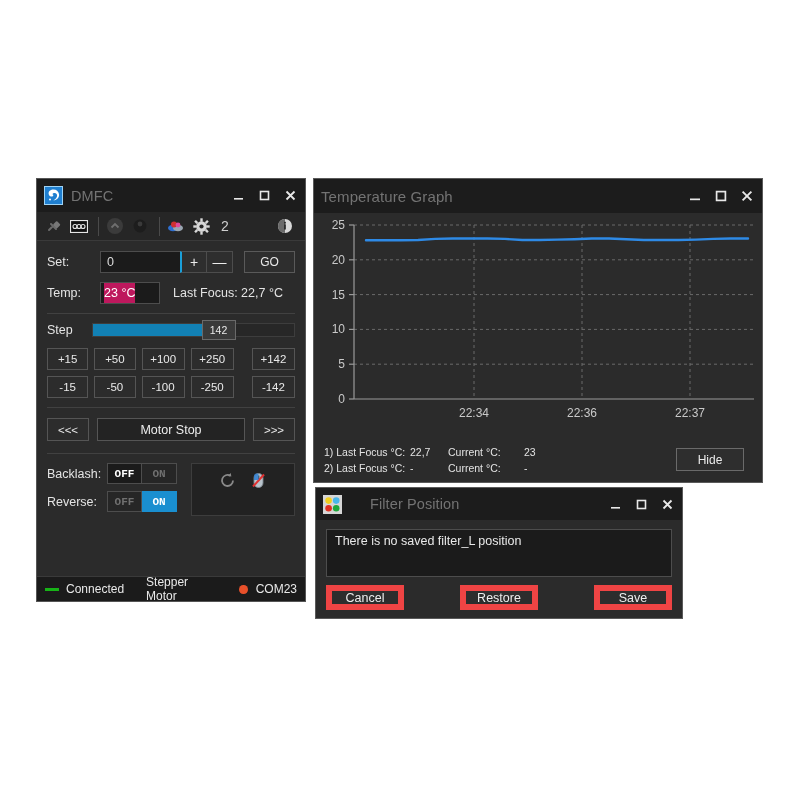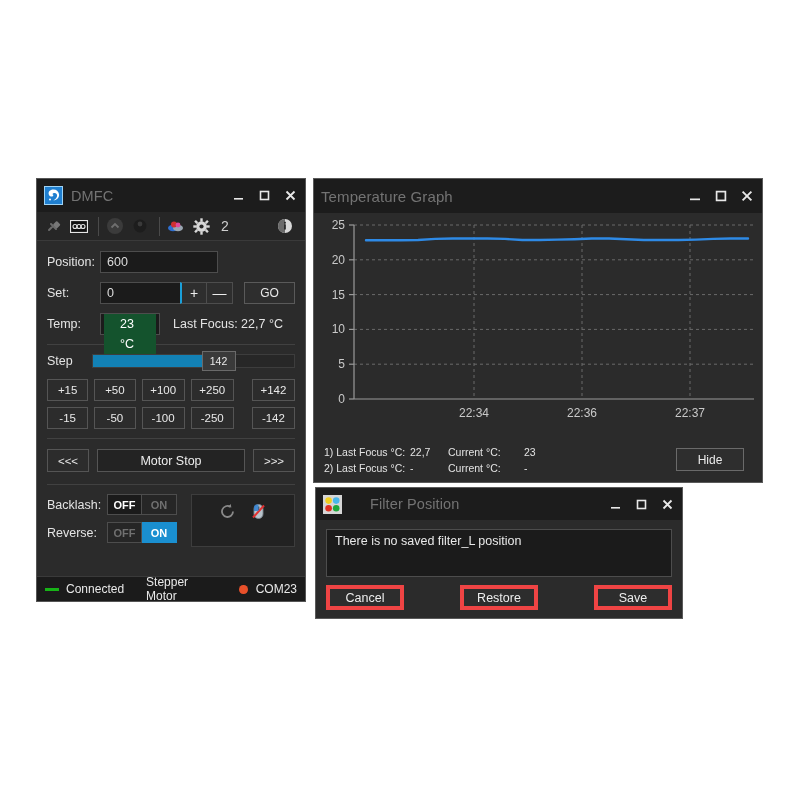--- a/index.html
+++ b/index.html
@@ -34,21 +34,21 @@
          height:22px;line-height:20px;padding:0 6px;box-sizing:border-box;}
   #pos-field{width:118px;}
   #set-field{width:82px;border-right:none;}
   .pm{width:27px;height:22px;background:#2e2e2e;border:1px solid #4d4d4d;color:#ededed;
       font-size:14px;display:flex;align-items:center;justify-content:center;box-sizing:border-box;}
   .pm.first{border-left:2px solid #1a9fd9;}
   .pm + .pm{border-left:none;}
   .gobtn{width:52px;height:22px;margin-left:11px;background:#2e2e2e;border:1px solid #5a5a5a;color:#e8e8e8;
          font-size:12px;display:flex;align-items:center;justify-content:center;box-sizing:border-box;}
   #temp-field{width:60px;position:relative;padding:0;}
-  .temp-sel{background:#14532d;color:#ffffff;display:inline-block;padding:0 16px;line-height:20px;margin:0 3px;font-size:12.5px;}
+  .temp-sel{background:#be185d;color:#ffffff;display:inline-block;padding:0 0;line-height:20px;margin:0 3px;font-size:12.5px;}
   .lastfocus{color:#e4e4e4;font-size:12.5px;margin-left:13px;white-space:nowrap;}
 
   .hsep{height:1px;background:#414141;margin:3px 0 9px 0;}
 
   .steprow{display:flex;align-items:center;margin-bottom:11px;}
   .steplbl{color:#e4e4e4;font-size:12.5px;width:45px;flex:0 0 auto;}
   .slider{position:relative;flex:1 1 auto;height:14px;background:#272727;border:1px solid #3d3d3d;box-sizing:border-box;}
   .slider-fill{position:absolute;left:0;top:0;bottom:0;background:#1281b5;}
   .slider-thumb{position:absolute;top:-4px;height:20px;width:34px;background:#3a3a3a;border:1px solid #6a6a6a;
                 color:#e9e9e9;font-size:10.5px;display:flex;align-items:center;justify-content:center;box-sizing:border-box;}
@@ -64,21 +64,21 @@
           display:flex;align-items:center;justify-content:center;box-sizing:border-box;}
   .motorstop{flex:1 1 auto;height:23px;margin:0 8px;background:#232323;border:1px solid #555;color:#ededed;
              font-size:12.5px;display:flex;align-items:center;justify-content:center;box-sizing:border-box;}
 
   .togglearea{display:flex;margin-top:8px;}
   .togcol{flex:0 0 auto;}
   .togrow{display:flex;align-items:center;margin-bottom:7px;}
   .toglbl{color:#e4e4e4;font-size:12.5px;width:60px;flex:0 0 auto;}
   .tog{display:flex;}
   .togopt{width:35px;height:21px;font-size:11px;font-weight:bold;display:flex;align-items:center;justify-content:center;
-          box-sizing:border-box;border:1px solid #4d4d4d;background:#262626;color:#707070;}
+          box-sizing:border-box;border:1px solid #4d4d4d;background:#262626;color:#707070;font-family:Liberation Mono, monospace;}
   .togopt.on-active{background:#1a8fd0;color:#ffffff;border-color:#1a8fd0;border-left:2px solid #2aa3e6;}
   .togopt.off-active{background:#1b1b1b;color:#ffffff;}
   .togopt + .togopt{border-left:none;}
   .iconpanel{flex:1 1 auto;margin-left:14px;background:#222;border:1px solid #3d3d3d;height:53px;
              display:flex;align-items:flex-start;justify-content:center;gap:12px;padding-top:7px;box-sizing:border-box;}
 
   .statusbar{position:absolute;left:0;right:0;bottom:0;height:25px;background:#1b1b1b;border-top:1px solid #3a3a3a;
              display:flex;align-items:center;font-size:12px;color:#e9e9e9;box-sizing:border-box;padding:0 8px;}
   .dash{width:15px;height:3px;background:#17b317;margin-right:7px;}
   .dot{width:9px;height:9px;border-radius:50%;background:#e8502a;margin:0 8px 0 0;}
@@ -97,21 +97,21 @@
   .ro-c4{width:30px;}
   .hidebtn{margin-left:auto;width:68px;height:23px;background:#2e2e2e;border:1px solid #6a6a6a;color:#eaeaea;
            font-size:12px;display:flex;align-items:center;justify-content:center;box-sizing:border-box;}
 
   
   #filterwin{left:315px;top:487px;width:368px;height:132px;border-color:#5a5a5a;}
   #filterwin .titlebar{height:32px;gap:20px;}
   .msgbox{margin:9px 10px 0 10px;height:48px;background:#1b1b1b;border:1px solid #4d4d4d;
           color:#e9e9e9;font-size:12.5px;padding:4px 8px;box-sizing:border-box;}
   .fbtns{display:flex;justify-content:space-between;margin:8px 10px 0 10px;}
-  .fbtn{width:78px;height:25px;background:#2d2d2d;border:4px solid #ef4444;color:#ededed;font-size:12.5px;
+  .fbtn{width:78px;height:25px;background:#2d2d2d;border:6px solid #ef4444;color:#ededed;font-size:12.5px;
         display:flex;align-items:center;justify-content:center;box-sizing:border-box;}
 </style>
 </head>
 <body>
 
 <div id="stage">
 
   <div class="win" id="dmfc">
 
     <div class="titlebar">
@@ -203,24 +203,20 @@
           <circle cx="8" cy="8" r="7" fill="#d8d8d8"></circle>
           <path d="M8 1 A7 7 0 0 0 8 15 Z" fill="#6a6a6a"></path>
           <rect x="7.2" y="6.3" width="1.6" height="5.2" fill="#1d1d1d"></rect>
           <rect x="7.2" y="3.8" width="1.6" height="1.8" fill="#1d1d1d"></rect>
         </svg>
       </span>
     </div>
 
     <div class="body">
 
-      <div class="row">
-        <span class="lbl">Position:</span>
-        <span class="field" id="pos-field">600</span>
-      </div>
 
       <div class="row">
         <span class="lbl">Set:</span>
         <span class="field" id="set-field">0</span>
         <span class="pm first">+</span>
         <span class="pm">—</span>
         <span class="gobtn">GO</span>
       </div>
 
       <div class="row">

